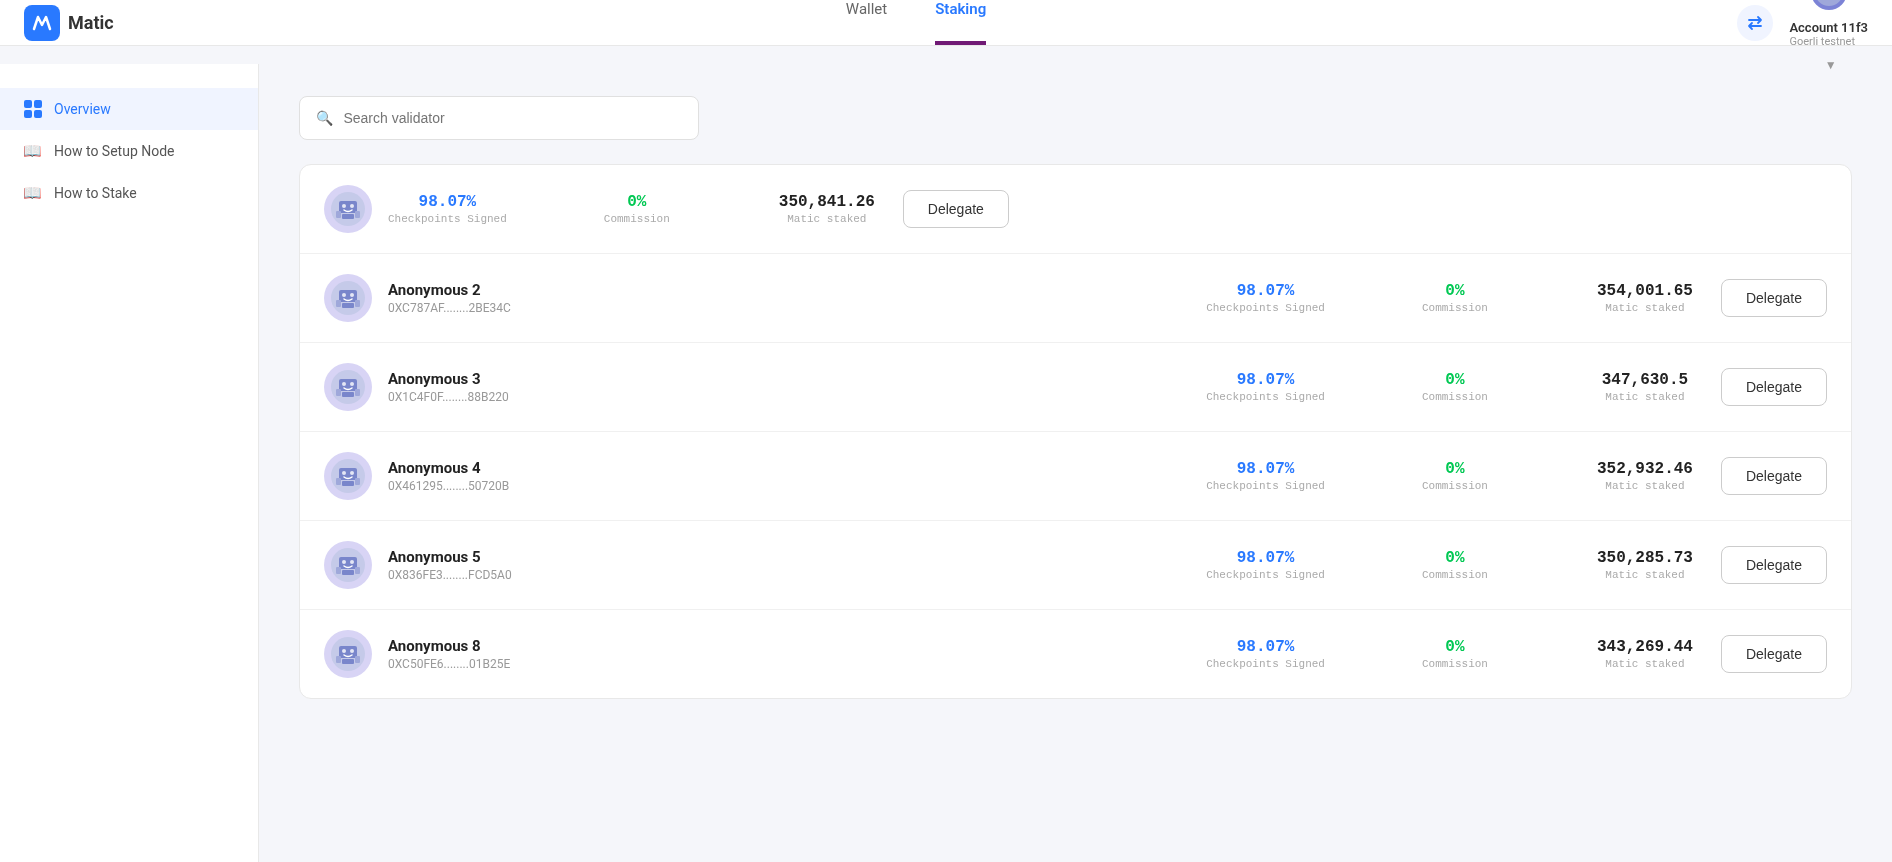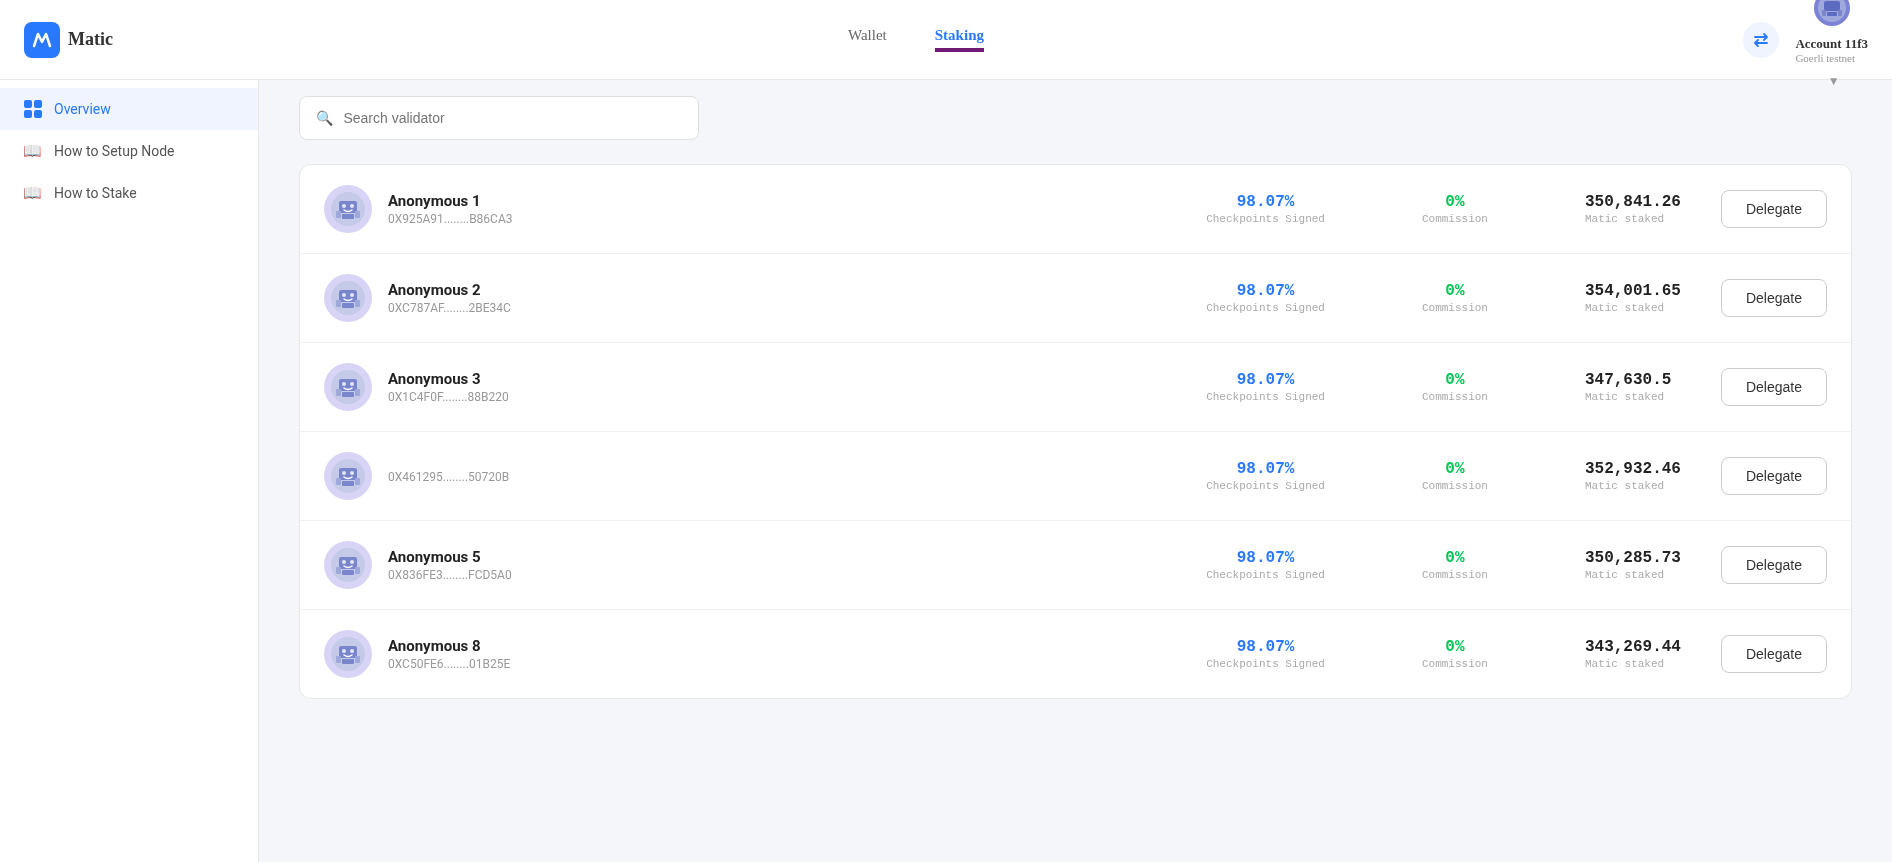--- a/index.html
+++ b/index.html
@@ -2,28 +2,26 @@
 <html><head>
   <meta charset="utf-8">
   <style>
     * { margin: 0; padding: 0; box-sizing: border-box; }
     body { font-family: -apple-system, BlinkMacSystemFont, 'Segoe UI', Roboto, sans-serif; background: #f5f6fa; color: #333; }
 
     
     .header {
       background: #fff;
       border-bottom: 1px solid #e8e8e8;
-      height: 80px;
-      display: flex;
-      align-items: center;
+      height: 46px;
+      display: flex;
       padding: 0 24px;
       position: fixed;
       top: 0; left: 0; right: 0;
       z-index: 100;
-      font-family: Liberation Serif, serif;
     }
     .logo-area {
       display: flex;
       align-items: center;
       gap: 8px;
       min-width: 200px;
     }
     .logo-icon {
       width: 36px; height: 36px;
     }
@@ -226,21 +224,21 @@
       font-weight: 600;
     }
     .stat-value.blue { color: #2979ff; }
     .stat-value.green { color: #00c853; }
     .stat-label {
       font-size: 11px;
       color: #aaa;
       margin-top: 2px;
     }
     .stat-block-staked {
-      text-align: left;
+      text-align: center;
       min-width: 120px;
     }
     .staked-value {
       font-size: 16px;
       font-weight: 700;
       color: #222;
     }
     .staked-label {
       font-size: 11px;
       color: #aaa;
@@ -342,24 +340,20 @@
         <circle cx="17" cy="17" r="17" fill="#c5cae9"></circle>
         <rect x="8" y="9" width="18" height="12" rx="2" fill="#7986cb"></rect>
         <rect x="11" y="22" width="12" height="5" rx="1" fill="#7986cb"></rect>
         <rect x="5" y="19" width="5" height="7" rx="1" fill="#9fa8da"></rect>
         <rect x="24" y="19" width="5" height="7" rx="1" fill="#9fa8da"></rect>
         <circle cx="13" cy="14" r="2" fill="white" opacity="0.8"></circle>
         <circle cx="21" cy="14" r="2" fill="white" opacity="0.8"></circle>
         <path d="M13 18 Q17 21 21 18" stroke="white" stroke-width="1.5" fill="none" stroke-linecap="round"></path>
       </svg>
     </div>
-    <div class="validator-info">
-      <div class="validator-name">Anonymous 1</div>
-      <div class="validator-address">0X925A91........B86CA3</div>
-    </div>
     <div class="validator-stats">
       <div class="stat-block">
         <div class="stat-value blue">98.07%</div>
         <div class="stat-label">Checkpoints Signed</div>
       </div>
       <div class="stat-block">
         <div class="stat-value green">0%</div>
         <div class="stat-label">Commission</div>
       </div>
       <div class="stat-block-staked">
@@ -442,20 +436,21 @@
         <rect x="8" y="9" width="18" height="12" rx="2" fill="#7986cb"></rect>
         <rect x="11" y="22" width="12" height="5" rx="1" fill="#7986cb"></rect>
         <rect x="5" y="19" width="5" height="7" rx="1" fill="#9fa8da"></rect>
         <rect x="24" y="19" width="5" height="7" rx="1" fill="#9fa8da"></rect>
         <circle cx="13" cy="14" r="2" fill="white" opacity="0.8"></circle>
         <circle cx="21" cy="14" r="2" fill="white" opacity="0.8"></circle>
         <path d="M13 18 Q17 21 21 18" stroke="white" stroke-width="1.5" fill="none" stroke-linecap="round"></path>
       </svg>
     </div>
     <div class="validator-info">
+      <div class="validator-name">Anonymous 4</div>
       <div class="validator-address">0X461295........50720B</div>
     </div>
     <div class="validator-stats">
       <div class="stat-block">
         <div class="stat-value blue">98.07%</div>
         <div class="stat-label">Checkpoints Signed</div>
       </div>
       <div class="stat-block">
         <div class="stat-value green">0%</div>
         <div class="stat-label">Commission</div>

